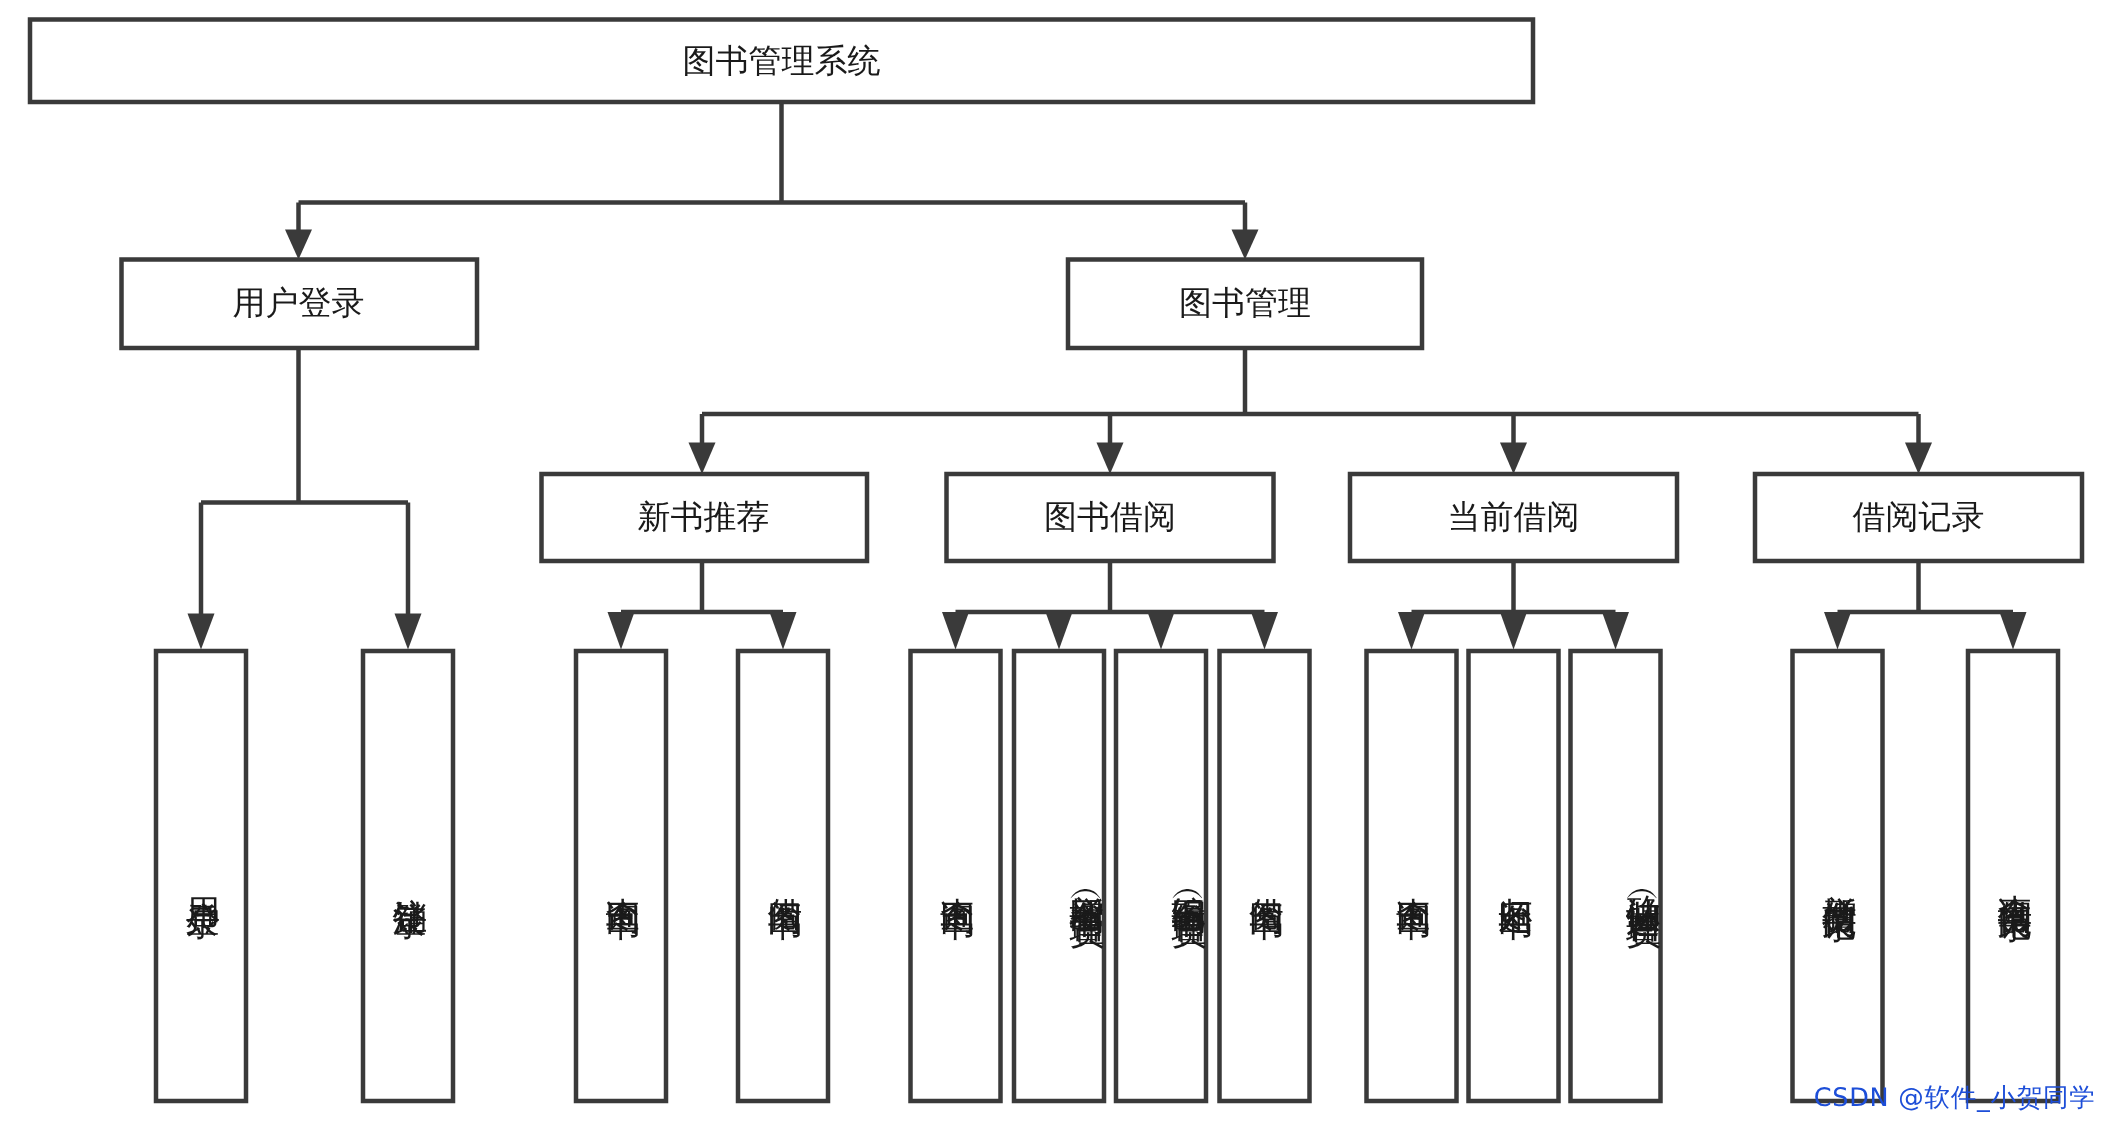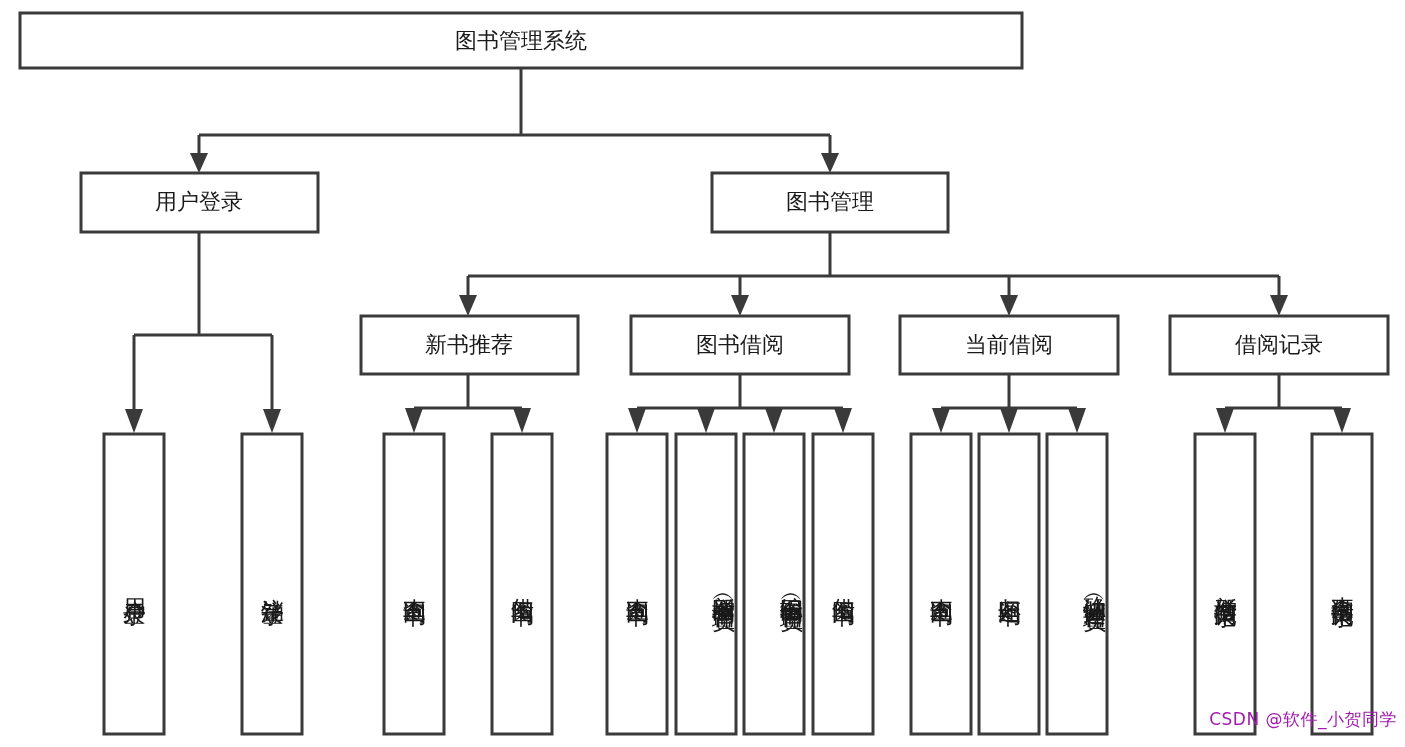--- a/index.html
+++ b/index.html
@@ -59,24 +59,24 @@
     line-height: 1.12;
     color: #1a1a1a;
     letter-spacing: 2px;
     white-space: nowrap;
     text-align: center;
     pointer-events: none;
   }
   .watermark {
     position: absolute;
     right: 8px;
-    bottom: 16px;
+    bottom: 4px;
     font-family: "DejaVu Sans", "Liberation Sans", sans-serif;
     font-size: 17px;
-    color: #a21caf;
+    color: #1d4ed8;
     white-space: nowrap;
     letter-spacing: 0.5px;
     text-align: center;
   }
 </style>
 </head>
 <body>
 
 <div id="diagram-root">
 

